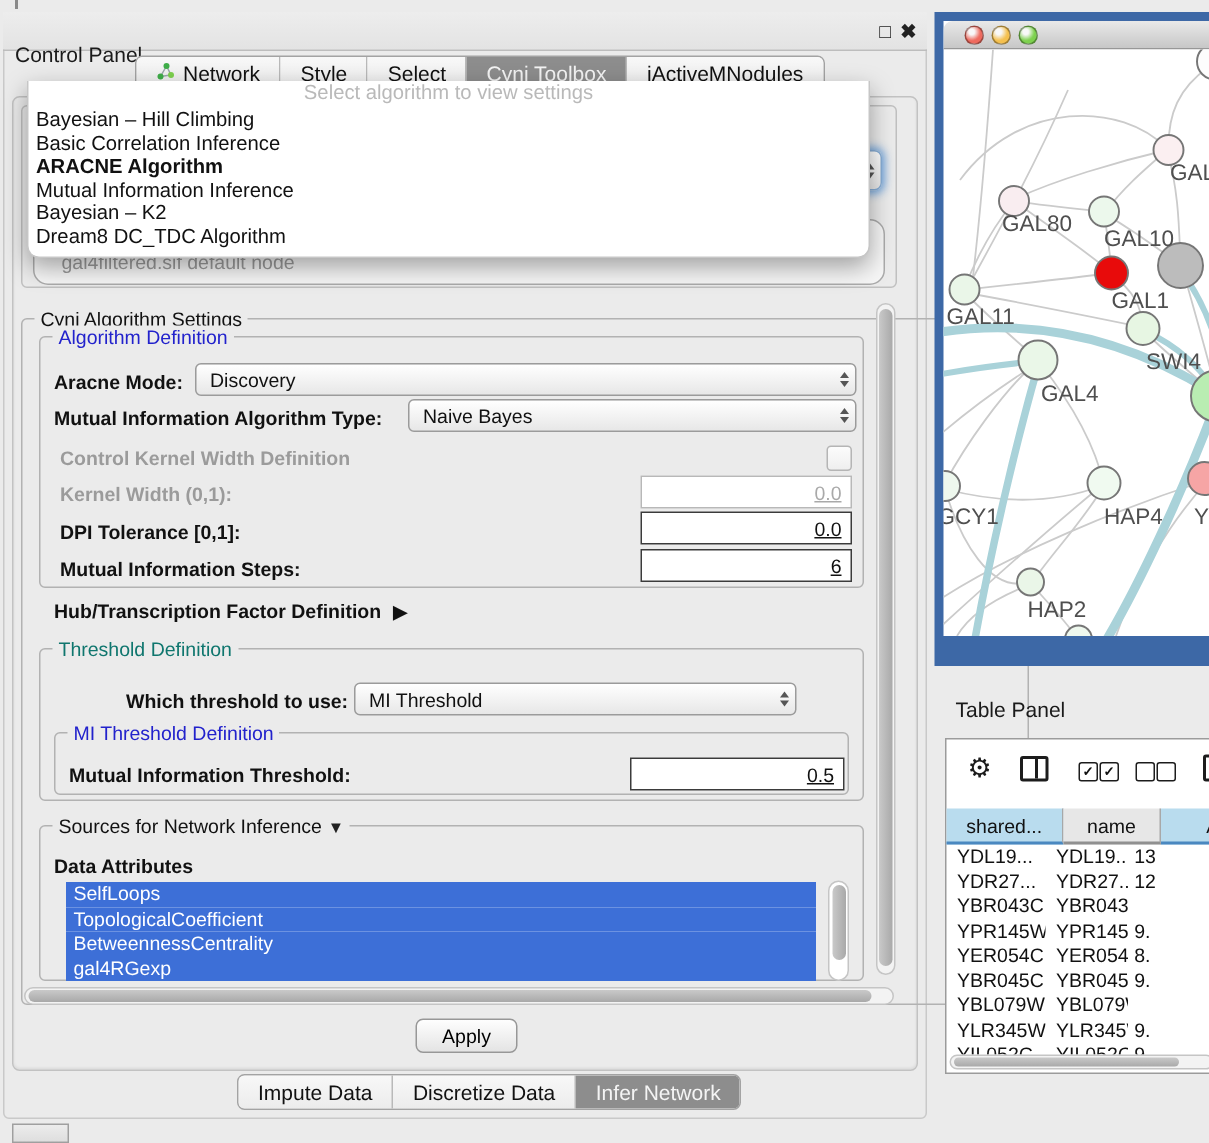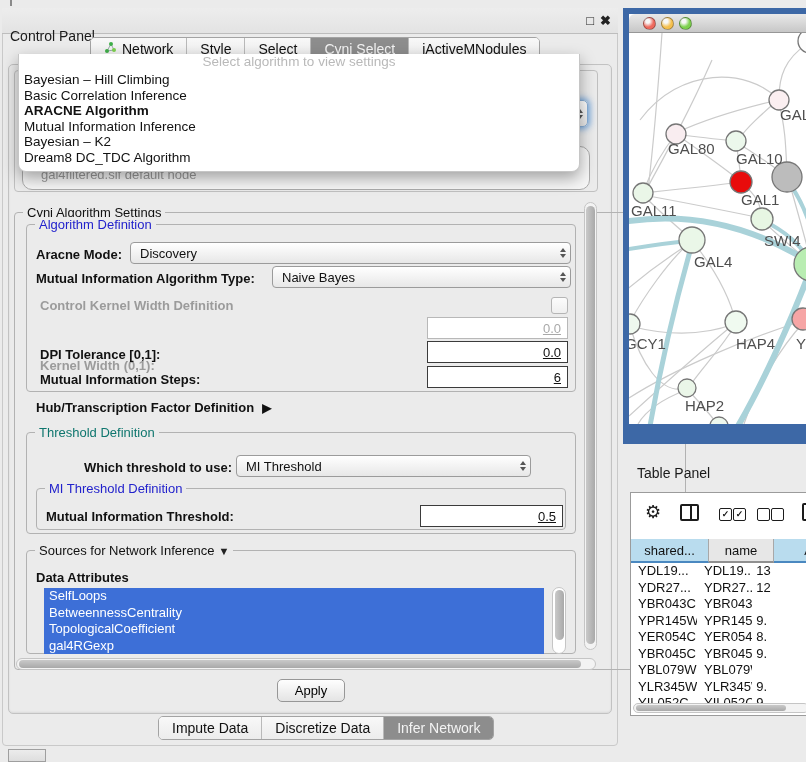--- a/index.html
+++ b/index.html
@@ -110,21 +110,21 @@
           </svg></span>
         <span>Network</span>
       </div>
       <div class="tab">
         <span>Style</span>
       </div>
       <div class="tab">
         <span>Select</span>
       </div>
       <div class="tab sel">
-        <span>Cyni Select</span>
+        <span>Cyni Toolbox</span>
       </div>
       <div class="tab">
         <span>jActiveMNodules</span>
       </div>
     </div>
 
   <div class="abs cpbody" style="left:8px;top:64px;width:604px;height:650px;"></div>
 
   <div class="abs ghostgroup" style="left:14px;top:70px;width:584px;height:122px;"></div>
   <div class="abs ghostcombo" style="left:340px;top:100px;width:248px;height:27px;">
@@ -175,21 +175,21 @@
     <span>Naive Bayes</span>
     <span class="stepper">
       <span class="tri-up"></span>
         <span class="tri-dn"></span>
       </span>
   </div>
 
   <div class="lbl dis" style="left:40px;top:298px;">Control Kernel Width Definition</div>
   <div class="checkbox" style="left:551px;top:297px;"></div>
 
-  <div class="lbl dis" style="left:40px;top:322px;margin-top:36px;">Kernel Width (0,1):</div>
+  <div class="lbl dis" style="left:40px;top:322px;">Kernel Width (0,1):</div>
   <div class="field dis" style="left:427px;top:317px;width:141px;">0.0</div>
 
   <div class="lbl" style="left:40px;top:347px;">DPI Tolerance [0,1]:</div>
   <div class="field" style="left:427px;top:341px;width:141px;">0.0</div>
 
   <div class="lbl" style="left:40px;top:372px;">Mutual Information Steps:</div>
   <div class="field" style="left:427px;top:366px;width:141px;">6</div>
 
   <div class="lbl" style="left:36px;top:400px;">
     <span>Hub/Transcription Factor Definition</span><span class="arrow-r">▶</span>
@@ -215,22 +215,22 @@
   <div class="field" style="left:420px;top:505px;width:143px;">0.5</div>
 
   <div class="abs grp" style="left:26px;top:550px;width:550px;height:104px;">
     <span class="legend">
       <span>Sources for Network Inference</span><span class="arrow-d">▼</span>
     </span>
   </div>
   <div class="lbl" style="left:36px;top:570px;">Data Attributes</div>
   <div id="attr-list" class="abs attrlist" style="left:44px;top:588px;width:500px;height:66px;">
       <div class="attr-item">SelfLoops</div>
+      <div class="attr-item">TopologicalCoefficient</div>
       <div class="attr-item">BetweennessCentrality</div>
-      <div class="attr-item">TopologicalCoefficient</div>
       <div class="attr-item">gal4RGexp</div>
     </div>
   <div class="abs sbtrack" style="left:552px;top:587px;width:14px;height:67px;background:#fff;">
     <span class="sbthumb" style="left:2px;top:2px;width:9px;height:50px;"></span>
   </div>
 
   <div class="abs sbtrack" style="left:16px;top:658px;width:580px;height:12px;">
     <span class="sbthumbh" style="left:2px;top:1px;width:562px;height:8px;"></span>
   </div>
 

